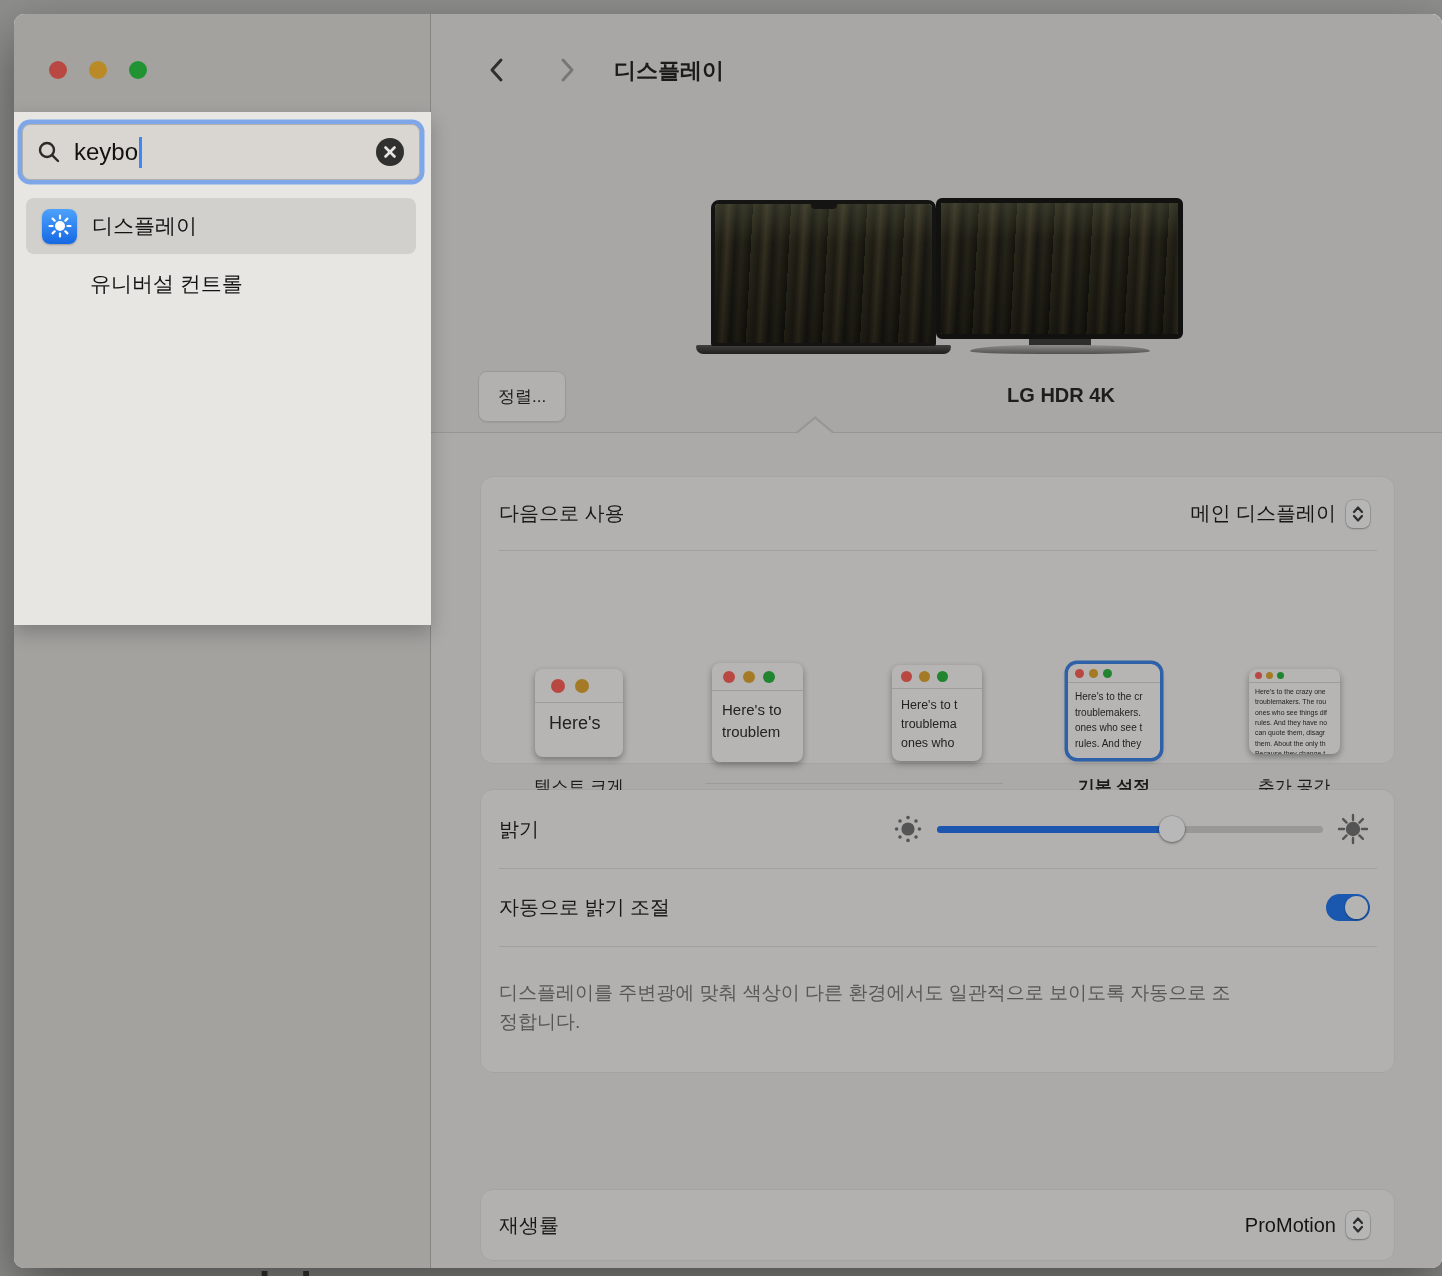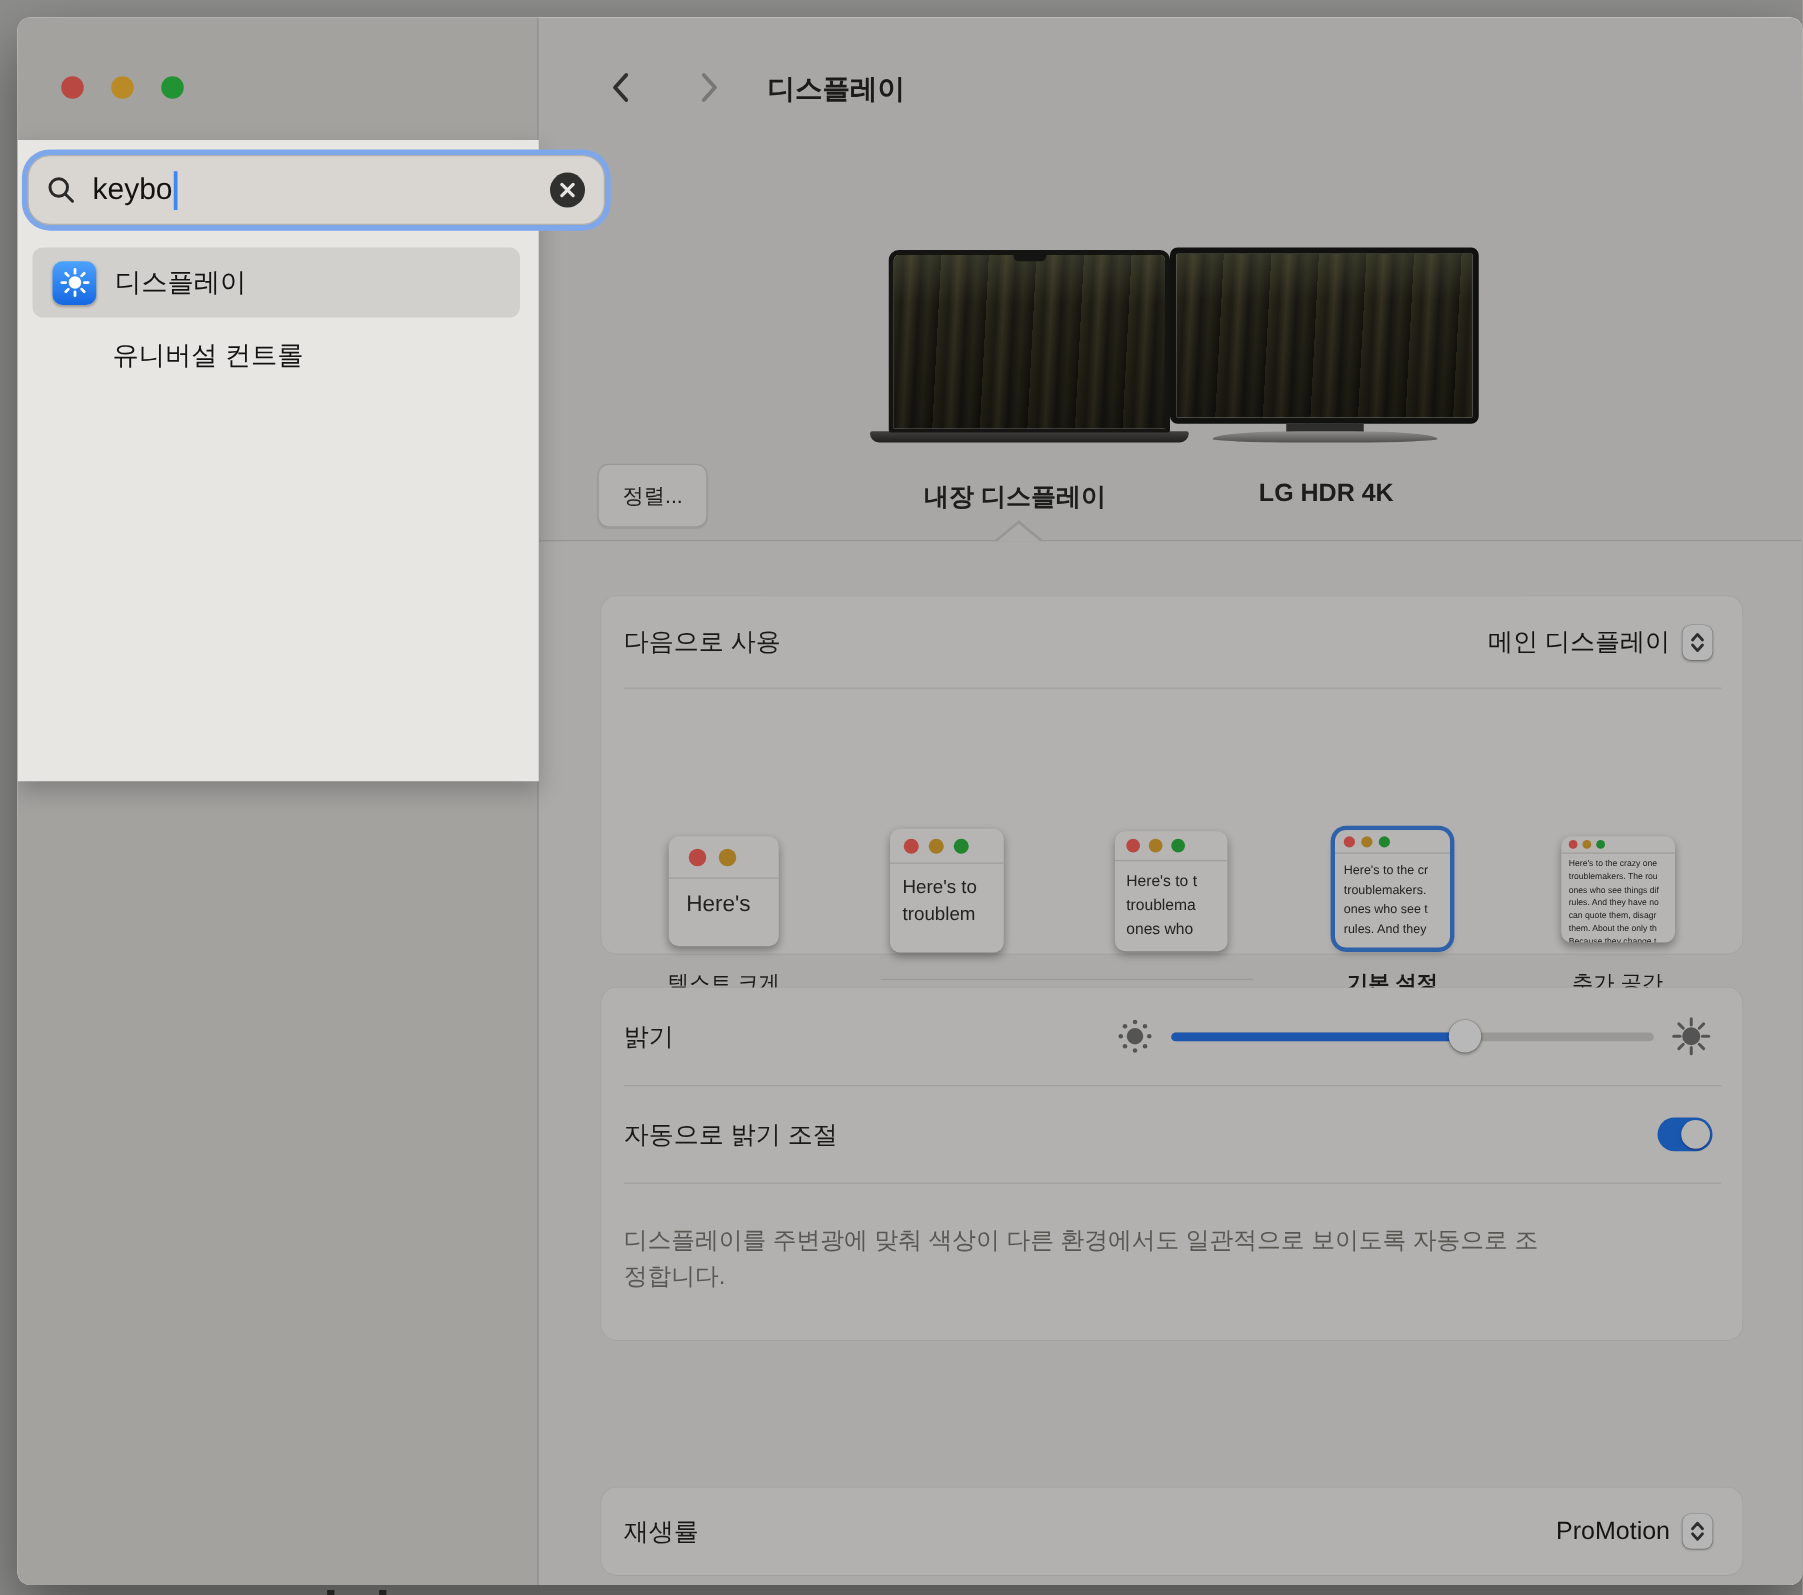--- a/index.html
+++ b/index.html
@@ -39,22 +39,22 @@
   .tl.red { background:#ff5f57; }
   .tl.yellow { background:#febc2e; }
   .tl.green { background:#28c840; }
 
   .search-panel {
     position:absolute; left:0; top:98px; width:417px; height:513px;
     background:#e8e6e3; z-index:50;
     box-shadow:0 8px 18px rgba(0,0,0,0.22);
   }
   .search-field {
-    position:absolute; left:8px; top:12px; width:462px; height:56px;
-    background:#d9d6d2; border:1px solid #b3b1ae; border-radius:18px;
+    position:absolute; left:8px; top:12px; width:398px; height:56px;
+    background:#d9d6d2; border:1px solid #b3b1ae; border-radius:8px;
     box-shadow:0 0 0 4.5px #7ea7ea;
     display:flex; align-items:center; padding:0 14px;
   }
   .search-field .mag { flex:0 0 auto; margin-right:13px; }
   .search-text { font-size:24px; color:#121210; }
   .caret { display:inline-block; width:3px; height:31px; background:#3f86f7; margin-left:1px; vertical-align:middle; }
   .clear-btn { margin-left:auto; width:30px; height:30px; flex:0 0 auto; }
 
   .result-item {
     position:absolute; left:12px; width:390px; border-radius:8px;
@@ -278,21 +278,20 @@
           </div>
         <div class="base"></div>
       </div>
       <div class="monitor">
         <div class="screen">
             <div class="forest"></div>
           </div>
         <div class="neck"></div>
         <div class="base"></div>
       </div>
-      <div class="display-label l1">내장 디스플레이</div>
       <div class="display-label l2">LG HDR 4K</div>
 
       <div class="arrange-btn">정렬...</div>
     </div>
     <div class="notch-tri outline"></div>
     <div class="notch-tri fill"></div>
 
     <div class="card c1">
       <div class="row r73">
         <span class="lbl">다음으로 사용</span>

